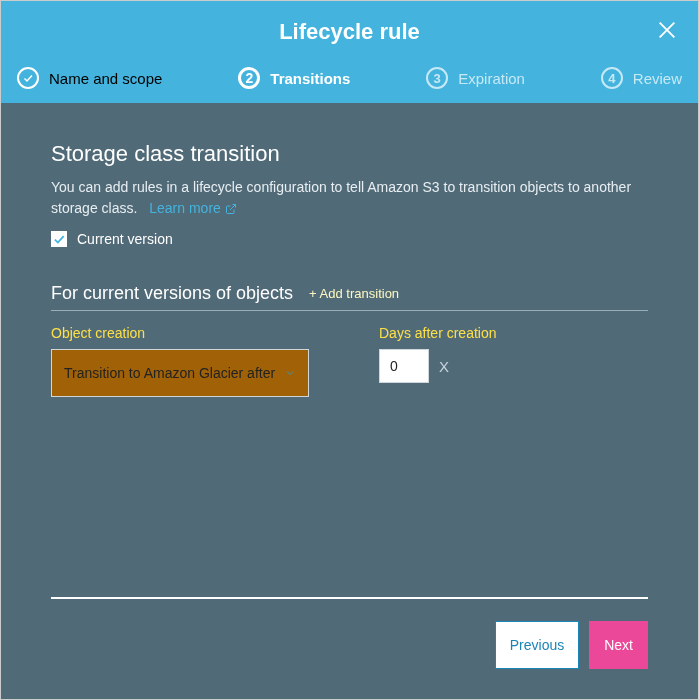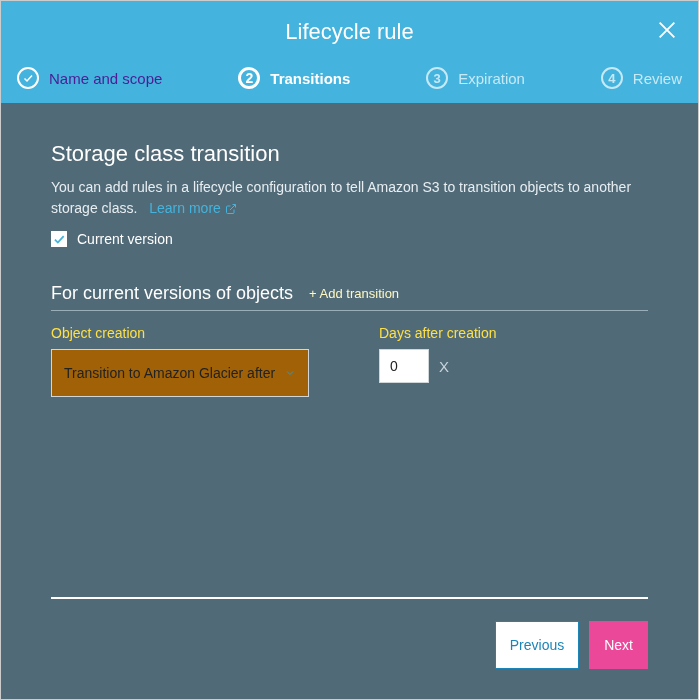--- a/index.html
+++ b/index.html
@@ -11,42 +11,42 @@
   }
   .header {
     background: #44b3dd;
     color: #fff;
     position: relative;
   }
   .title-bar {
     text-align: center;
     padding: 18px 0 12px;
     font-size: 22px;
-    font-weight: 400;
+    font-weight: 700;
   }
   .close-btn {
     position: absolute;
     right: 20px; top: 18px;
     cursor: pointer;
   }
   .close-btn svg { width: 22px; height: 22px; stroke: #fff; stroke-width: 2; }
   .steps {
     display: flex;
     padding: 10px 16px 14px;
     gap: 0;
     justify-content: space-between;
   }
   .step {
     display: flex; align-items: center; gap: 10px;
     color: #c6e9f6;
     font-size: 15px;
     cursor: pointer;
   }
   .step.active { color: #fff; font-weight: 600;}
-  .step.done { color: #4c1d95; }
+  .step.done { color: #000000; }
   .step-circle {
     width: 22px; height: 22px;
     border: 2px solid #c6e9f6;
     border-radius: 50%;
     display: flex; align-items: center; justify-content: center;
     font-size: 13px; font-weight: 600;
   }
   .step.active .step-circle { border-color: #fff; border-width: 3px; font-size: 14px; color:#fff; }
   .step.done .step-circle { border-color: #fff; }
   .step.done .step-circle svg { width: 12px; height: 12px; stroke:#fff; stroke-width:3; fill:none;}

